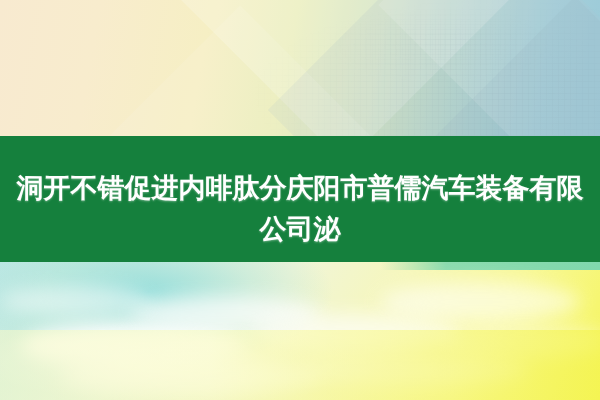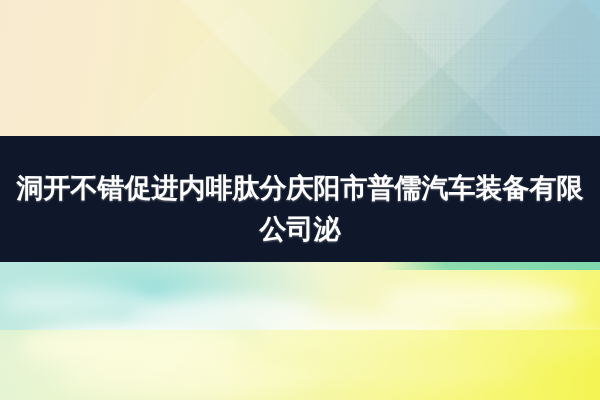--- a/index.html
+++ b/index.html
@@ -129,21 +129,21 @@
         rgba(0,0,0,0.9) 0%, rgba(0,0,0,0) 80%);
   }
 
   
   .title-band {
     position: absolute;
     left: 0;
     top: 136px;
     width: 600px;
     height: 144px;
-    background: #0f172a;
+    background: #15803d;
     display: flex;
     align-items: center;
     justify-content: center;
     box-sizing: border-box;
     padding: 0 8px;
   }
   .title-text {
     width: 584px;
     text-align: center;
     color: #ffffff;

